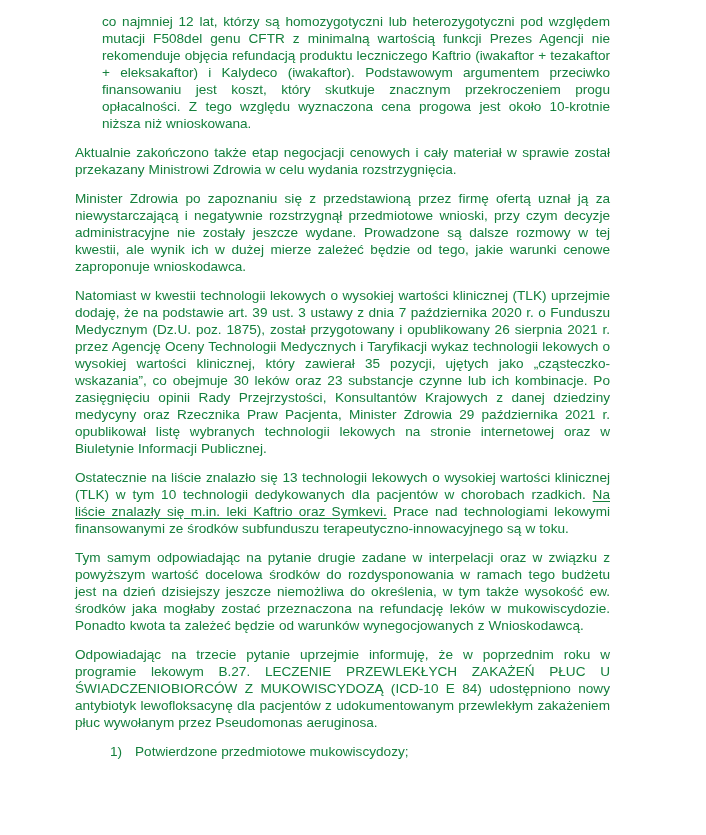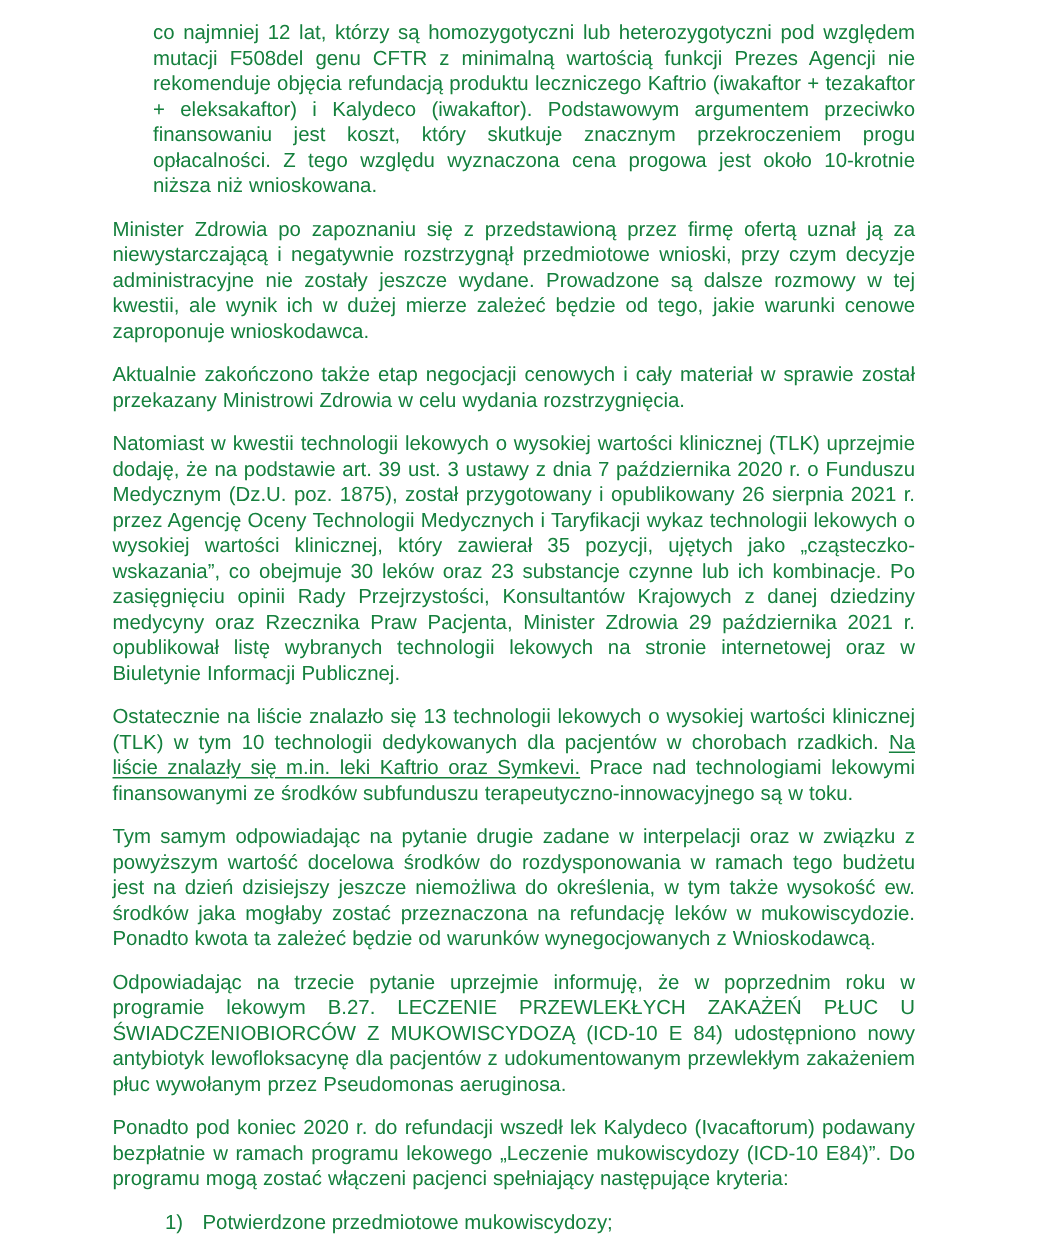--- a/index.html
+++ b/index.html
@@ -54,33 +54,32 @@
   }
 </style>
 </head>
 <body>
 
 <div class="page">
   <div class="text-block">
 
     <p class="para indented">co najmniej 12 lat, którzy są homozygotyczni lub heterozygotyczni pod względem mutacji F508del genu CFTR z minimalną wartością funkcji Prezes Agencji nie rekomenduje objęcia refundacją produktu leczniczego Kaftrio (iwakaftor + tezakaftor + eleksakaftor) i Kalydeco (iwakaftor). Podstawowym argumentem przeciwko finansowaniu jest koszt, który skutkuje znacznym przekroczeniem progu opłacalności. Z tego względu wyznaczona cena progowa jest około 10-krotnie niższa niż wnioskowana.</p>
 
+    <p class="para">Aktualnie zakończono także etap negocjacji cenowych i cały materiał w sprawie został przekazany Ministrowi Zdrowia w celu wydania rozstrzygnięcia.</p>
+
     <p class="para">Minister Zdrowia po zapoznaniu się z przedstawioną przez firmę ofertą uznał ją za niewystarczającą i negatywnie rozstrzygnął przedmiotowe wnioski, przy czym decyzje administracyjne nie zostały jeszcze wydane. Prowadzone są dalsze rozmowy w tej kwestii, ale wynik ich w dużej mierze zależeć będzie od tego, jakie warunki cenowe zaproponuje wnioskodawca.</p>
-
-    <p class="para">Aktualnie zakończono także etap negocjacji cenowych i cały materiał w sprawie został przekazany Ministrowi Zdrowia w celu wydania rozstrzygnięcia.</p>
 
     <p class="para">Natomiast w kwestii technologii lekowych o wysokiej wartości klinicznej (TLK) uprzejmie dodaję, że na podstawie art. 39 ust. 3 ustawy z dnia 7 października 2020 r. o Funduszu Medycznym (Dz.U. poz. 1875), został przygotowany i opublikowany 26 sierpnia 2021 r. przez Agencję Oceny Technologii Medycznych i Taryfikacji wykaz technologii lekowych o wysokiej wartości klinicznej, który zawierał 35 pozycji, ujętych jako „cząsteczko-wskazania”, co obejmuje 30 leków oraz 23 substancje czynne lub ich kombinacje. Po zasięgnięciu opinii Rady Przejrzystości, Konsultantów Krajowych z danej dziedziny medycyny oraz Rzecznika Praw Pacjenta, Minister Zdrowia 29 października 2021 r. opublikował listę wybranych technologii lekowych na stronie internetowej oraz w Biuletynie Informacji Publicznej.</p>
 
     <p class="para"><span>Ostatecznie na liście znalazło się 13 technologii lekowych o wysokiej wartości klinicznej (TLK) w tym 10 technologii dedykowanych dla pacjentów w chorobach rzadkich. </span><span class="underline">Na liście znalazły się m.in. leki Kaftrio oraz Symkevi.</span><span> Prace nad technologiami lekowymi finansowanymi ze środków subfunduszu terapeutyczno-innowacyjnego są w toku.</span></p>
 
     <p class="para">Tym samym odpowiadając na pytanie drugie zadane w interpelacji oraz w związku z powyższym wartość docelowa środków do rozdysponowania w ramach tego budżetu jest na dzień dzisiejszy jeszcze niemożliwa do określenia, w tym także wysokość ew. środków jaka mogłaby zostać przeznaczona na refundację leków w mukowiscydozie. Ponadto kwota ta zależeć będzie od warunków wynegocjowanych z Wnioskodawcą.</p>
 
     <p class="para">Odpowiadając na trzecie pytanie uprzejmie informuję, że w poprzednim roku w programie lekowym B.27. LECZENIE PRZEWLEKŁYCH ZAKAŻEŃ PŁUC U ŚWIADCZENIOBIORCÓW Z MUKOWISCYDOZĄ (ICD-10 E 84) udostępniono nowy antybiotyk lewofloksacynę dla pacjentów z udokumentowanym przewlekłym zakażeniem płuc wywołanym przez Pseudomonas aeruginosa.</p>
 
-    <p class="para">Ponadto pod koniec 2020 r. do refundacji wszedł lek Kalydeco (Ivacaftorum) podawany bezpłatnie w ramach programu lekowego „Leczenie mukowiscydozy (ICD-10 E84)”. Do programu mogą zostać włączeni pacjenci spełniający następujące kryteria:</p>
 
     <div class="num-list">
       <div class="num-list-item">
         <span class="marker">1)</span>
         <span class="item-text">Potwierdzone przedmiotowe mukowiscydozy;</span>
       </div>
     </div>
 
   </div>
 </div>

